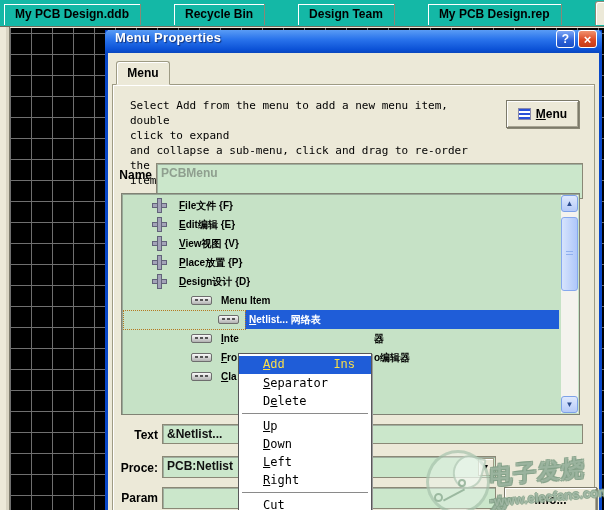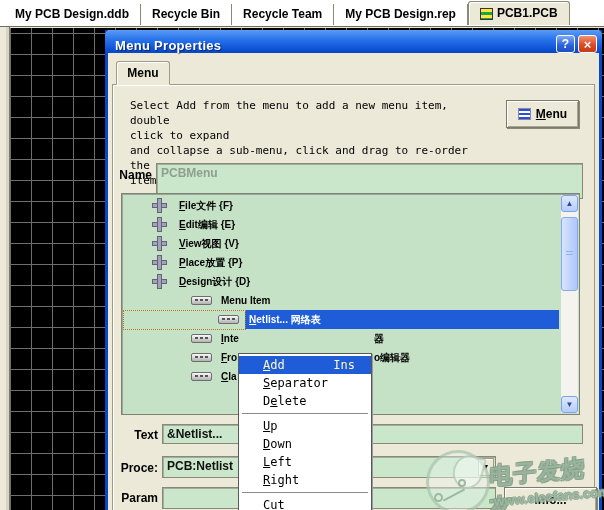--- a/index.html
+++ b/index.html
@@ -1,41 +1,41 @@
 <!DOCTYPE html>
 <html><head>
 <meta charset="utf-8">
 <style>
   html,body{margin:0;padding:0;background:#555;}
   *{box-sizing:border-box;}
   #screen{position:relative;width:604px;height:510px;overflow:hidden;
           font-family:"Liberation Sans","DejaVu Sans",sans-serif;background:#ece9d8;}
 
   
-  .tabbar{position:absolute;left:0;top:0;width:604px;height:27px;background:#ffffff;
-          border-bottom:1px solid #6f6d5e;display:flex;align-items:flex-end;padding-left:4px;}
+  .tabbar{position:absolute;left:0;top:0;width:604px;height:27px;background:#14b8a6;
+          border-bottom:1px solid #6f6d5e;display:flex;align-items:flex-end;padding-left:4px;gap:33px;}
   .tab{height:21px;margin-bottom:1px;line-height:20px;padding:0 11px;font-size:12px;font-weight:bold;
        color:#000;border-right:1px solid #8a8876;box-shadow:inset 1px 1px 0 #fff;white-space:nowrap;cursor:default;}
   .tab.active{height:24px;line-height:23px;border:1px solid #8a8876;border-bottom:none;
        border-radius:3px 3px 0 0;background:#ece9d8;box-shadow:inset 1px 1px 0 #fff;display:flex;align-items:center;gap:4px;}
   .pcb-ico{display:inline-block;width:13px;height:12px;border:1px solid #334;
        background:linear-gradient(180deg,#ffe53e 0 3px,#1fa53f 3px 6px,#ffe53e 6px 9px,#1fa53f 9px 12px);}
   .leftstrip{position:absolute;left:0;top:27px;width:10px;bottom:0;background:#ece9d8;
        border-right:1px solid #7c7a6a;box-shadow:inset -3px 0 0 #d8d4c2;}
   .gridarea{position:absolute;left:10px;top:28px;right:0;bottom:0;background:#000;
        background-image:linear-gradient(#6f6f6f 1px,transparent 1px),
                         linear-gradient(90deg,#6f6f6f 1px,transparent 1px);
        background-size:21px 21px;background-position:0px 5px;}
 
   
   .dialog{position:absolute;left:105px;top:30px;width:497px;height:492px;z-index:10;
        background:#ece9d8;border:3px solid #0847c8;border-top:none;}
   .titlebar{position:absolute;left:-3px;top:0;right:-3px;height:23px;
        background:linear-gradient(180deg,#5a9cf5,#2a74ec 40%,#0b51d6 85%,#0a47bd);
-       border-radius:5px 5px 0 0;display:flex;align-items:flex-end;padding:0 5px 0 10px;}
+       border-radius:5px 5px 0 0;display:flex;align-items:flex-start;padding:0 5px 0 10px;}
   .title-text{color:#fff;font-size:13px;font-weight:bold;letter-spacing:.3px;
        text-shadow:1px 1px 1px rgba(0,0,30,.55);flex:1;}
   .tb-btn{width:19px;height:18px;margin-left:3px;border:1px solid #fff;border-radius:3px;
        color:#fff;font-size:12px;font-weight:bold;display:flex;align-items:center;justify-content:center;cursor:default;}
   .tb-help{background:linear-gradient(180deg,#7fa8f6,#2a60d8 60%,#1c4fc4);}
   .tb-close{background:linear-gradient(180deg,#f0926f,#dd4a24 55%,#c43a18);font-size:13px;}
 
   .dlg-tab{position:absolute;left:8px;top:31px;width:54px;height:24px;z-index:2;background:#ece9d8;
        border:1px solid #9e9b84;border-bottom:1px solid #ece9d8;border-radius:3px 3px 0 0;
        font-size:12px;font-weight:bold;text-align:center;line-height:22px;box-shadow:inset 1px 1px 0 #fff;}
@@ -97,21 +97,21 @@
        display:flex;align-items:center;justify-content:center;}
   .push-btn{position:absolute;height:26px;background:#ece9d8;border:1px solid #7c7a6a;
        box-shadow:inset 1px 1px 0 #fff,inset -1px -1px 0 #a8a593,1px 1px 0 #8a8876;
        font-size:12px;font-weight:bold;text-align:center;line-height:24px;cursor:default;}
 
   
   .ctx{position:absolute;left:238px;top:353px;width:134px;height:170px;z-index:40;background:#fff;
        border:1px solid #58585a;box-shadow:1px 1px 0 #9a9a9a;padding-top:2px;
        font-family:"DejaVu Sans Mono","Liberation Mono",monospace;font-size:12px;color:#000;}
   .ctx-item{position:relative;height:18px;line-height:18px;padding-left:24px;white-space:nowrap;cursor:default;}
-  .ctx-item.hl{background:#1f5dd8;color:#fef9c3;}
+  .ctx-item.hl{background:#1f5dd8;color:#fde047;font-family:Liberation Mono, monospace;}
   .ctx-sc{position:absolute;right:16px;top:0;}
   .ctx-sep{border-top:1px solid #8a8a8a;margin:3px 3px;}
 
   
   .wm{position:absolute;z-index:60;pointer-events:none;}
   .wm-logo{left:426px;top:450px;width:64px;height:64px;border-radius:50%;
        border:3px solid rgba(150,180,155,.55);background:rgba(232,244,234,.42);}
   .wm-leaf{position:absolute;left:24px;top:2px;width:30px;height:34px;
        background:rgba(240,250,242,.55);border:2px solid rgba(150,180,155,.5);
        border-radius:55% 10% 55% 55%;transform:rotate(15deg);}
@@ -132,21 +132,21 @@
   u{text-decoration:underline;}
 </style>
 </head>
 <body>
 
 <div id="screen">
 
   <div class="tabbar">
       <div class="tab"><span>My PCB Design.ddb</span></div>
       <div class="tab"><span>Recycle Bin</span></div>
-      <div class="tab"><span>Recycle Team</span></div>
+      <div class="tab"><span>Design Team</span></div>
       <div class="tab"><span>My PCB Design.rep</span></div>
       <div class="tab active">
         <span class="pcb-ico"></span>
         <span>PCB1.PCB</span>
       </div>
     </div>
   <div class="leftstrip"></div>
   <div class="gridarea"></div>
 
   <div class="dialog">

